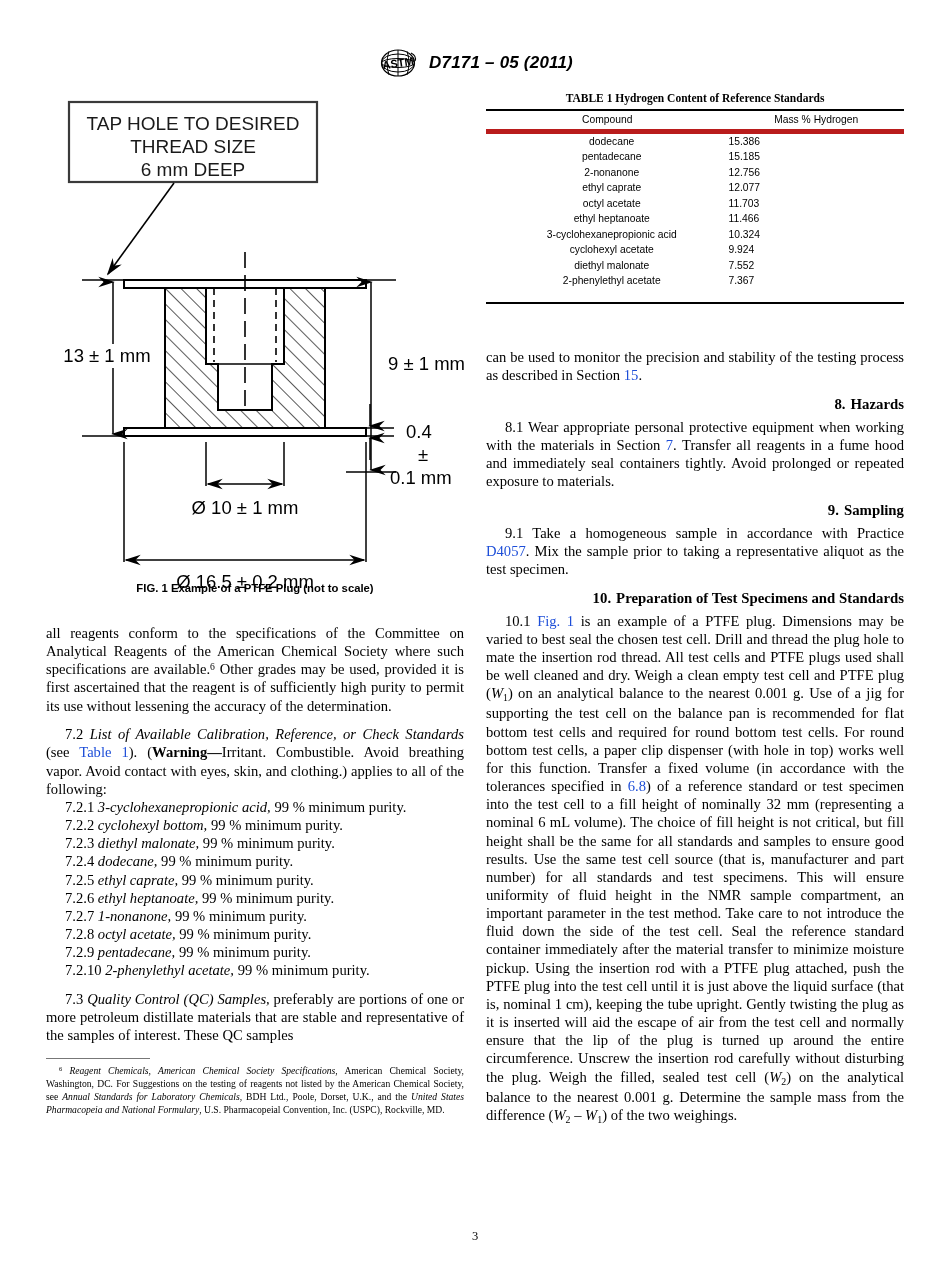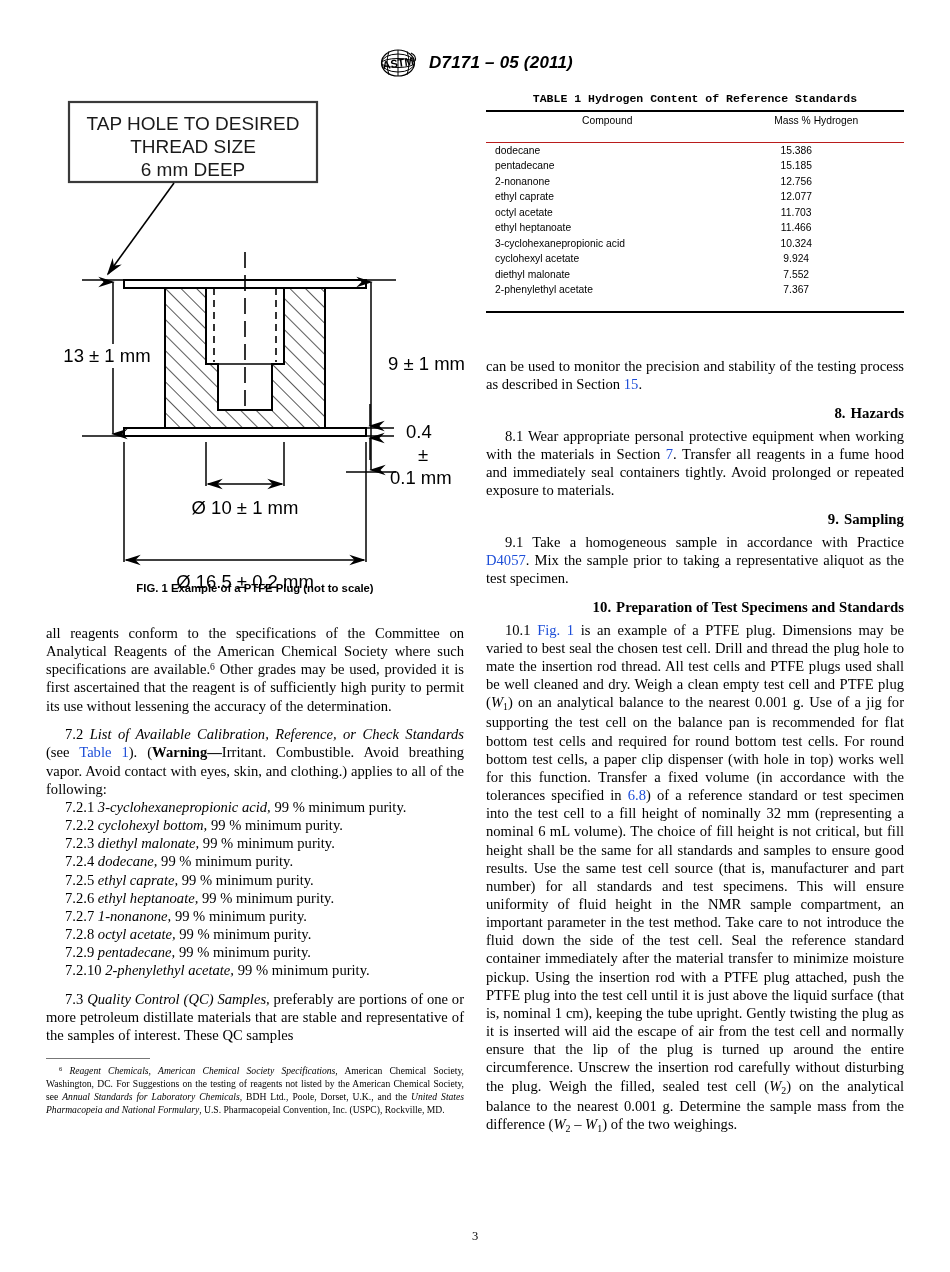--- a/index.html
+++ b/index.html
@@ -47,47 +47,47 @@
   }
   .col-right {
     position: absolute;
     left: 486px;
     top: 92px;
     width: 418px;
   }
 
   
   .table-title {
-    font-family: Liberation Mono, monospace;
+    font-family: Liberation Serif, serif;
     font-size: 11.5px;
     font-weight: bold;
     text-align: center;
     margin: 0 0 5px 0;
   }
   table.data-table {
     width: 100%;
     border-collapse: collapse;
     font-family: "Liberation Sans", sans-serif;
     font-size: 10.3px;
   }
   table.data-table thead th {
     font-weight: normal;
-    padding: 3px 0 16px 0;
+    padding: 3px 0 4px 0;
     border-top: 2px solid #000;
-    border-bottom: 1px solid #b91c1c;
+    border-bottom: 5px solid #b91c1c;
     text-align: center;
   }
   table.data-table thead th.col-compound { width: 58%; }
   table.data-table thead th.col-mass { width: 42%; margin-top: 13px; }
   table.data-table tbody td {
     padding: 0.9px 0;
     line-height: 1.33;
   }
-  table.data-table tbody td.c-name { padding-left: 9px; text-align: left; margin-top: 8px; }
-  table.data-table tbody td.c-val { text-align: center; padding-right: 40px; }
+  table.data-table tbody td.c-name { padding-left: 9px; text-align: center; margin-top: 8px; }
+  table.data-table tbody td.c-val { padding-right: 40px; }
   table.data-table tbody tr:last-child td { padding-bottom: 14px; }
   .table-bottom-rule {
     border-top: 2px solid #000;
     margin-top: 0;
   }
 
   
   p.body {
     font-size: 14.6px;
     line-height: 1.245;

